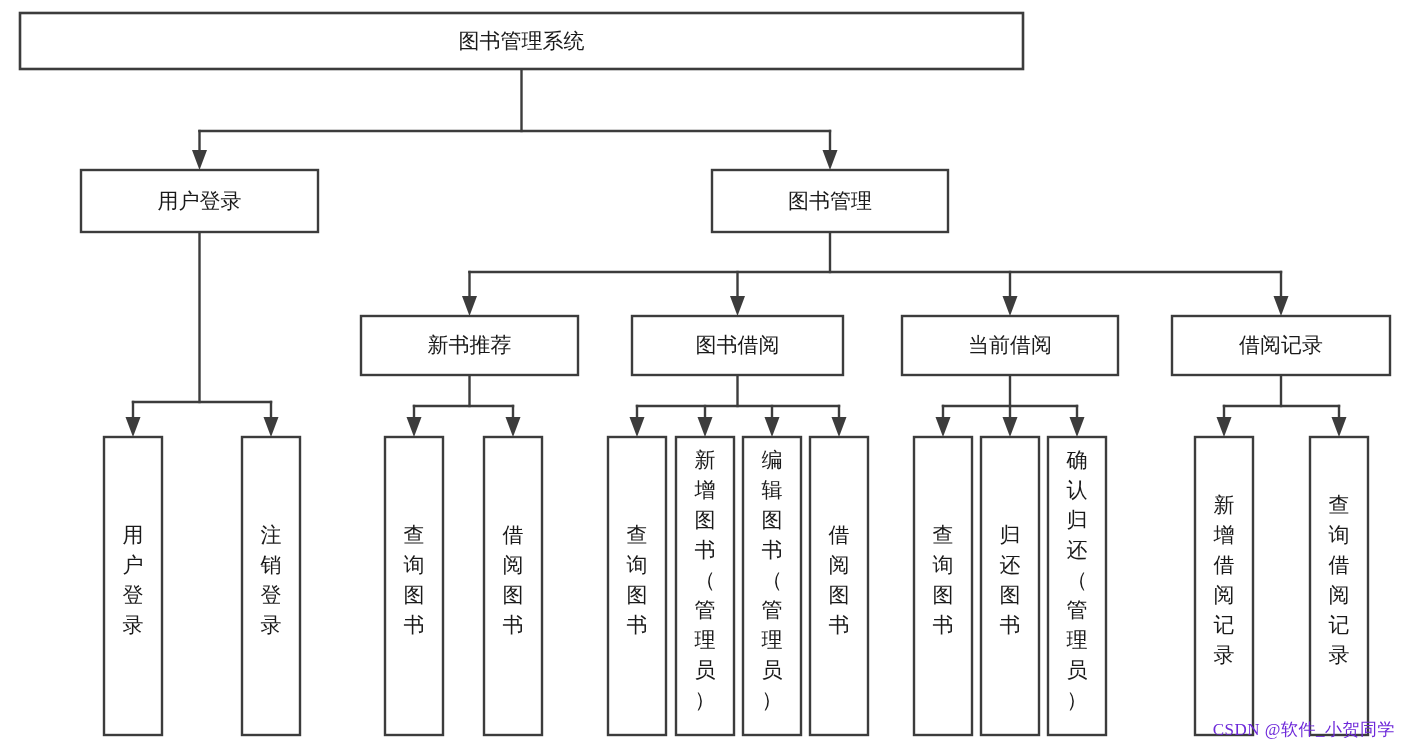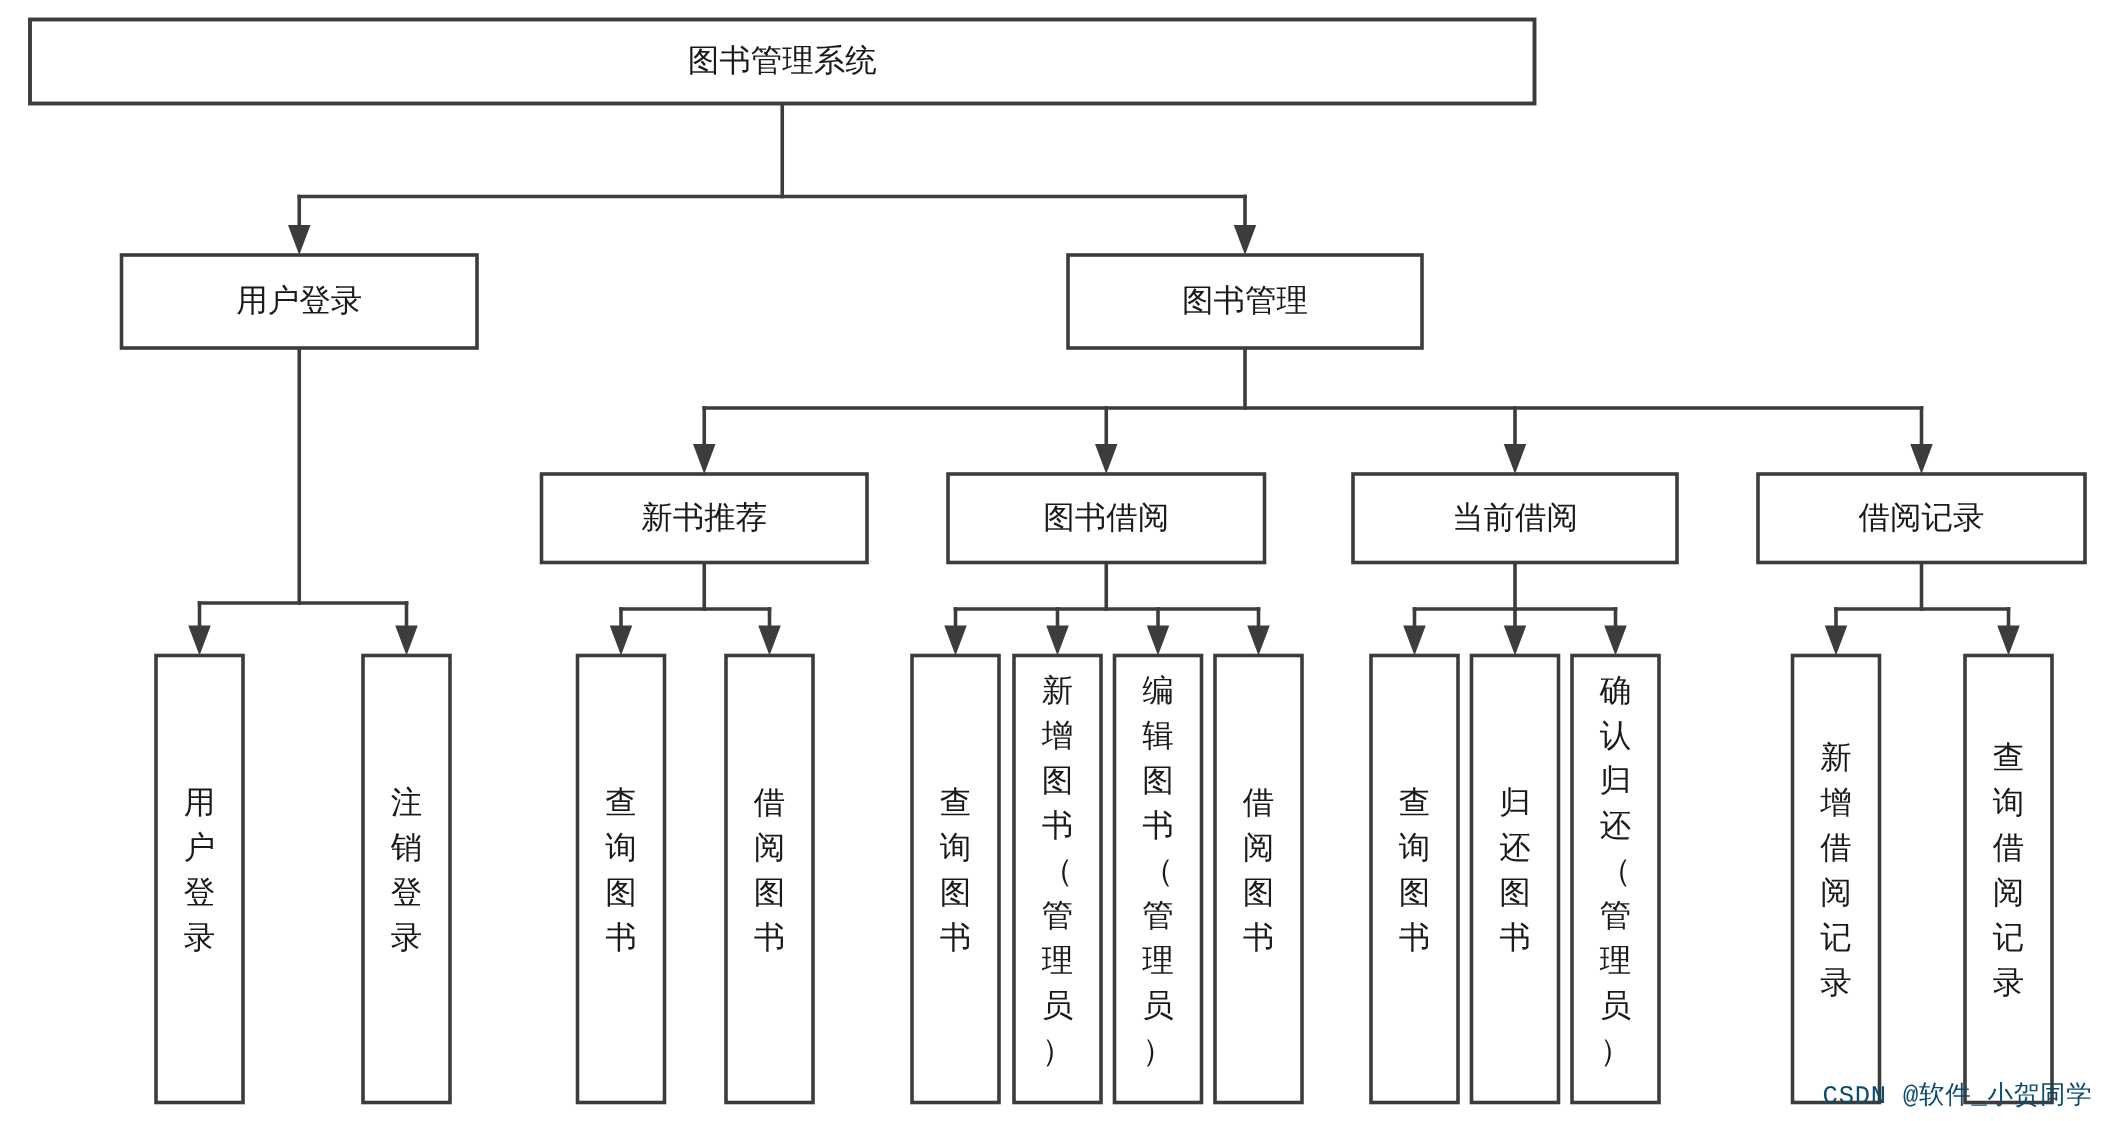--- a/index.html
+++ b/index.html
@@ -56,23 +56,23 @@
   .node-label-v {
     font-family: "Liberation Sans", "DejaVu Sans", sans-serif;
     font-size: 21px;
     fill: #1a1a1a;
     text-anchor: middle;
   }
   .watermark {
     position: absolute;
     right: 10px;
     bottom: 6px;
-    font-family: Liberation Mono, monospace;
+    font-family: Liberation Serif, serif;
     font-size: 17px;
-    color: #0c4a6e;
+    color: #6d28d9;
     white-space: nowrap;
     letter-spacing: 0.5px;
     user-select: none;
     margin-left: 39px;
   }
 </style>
 </head>
 <body>
 
 <div id="diagram-root">

